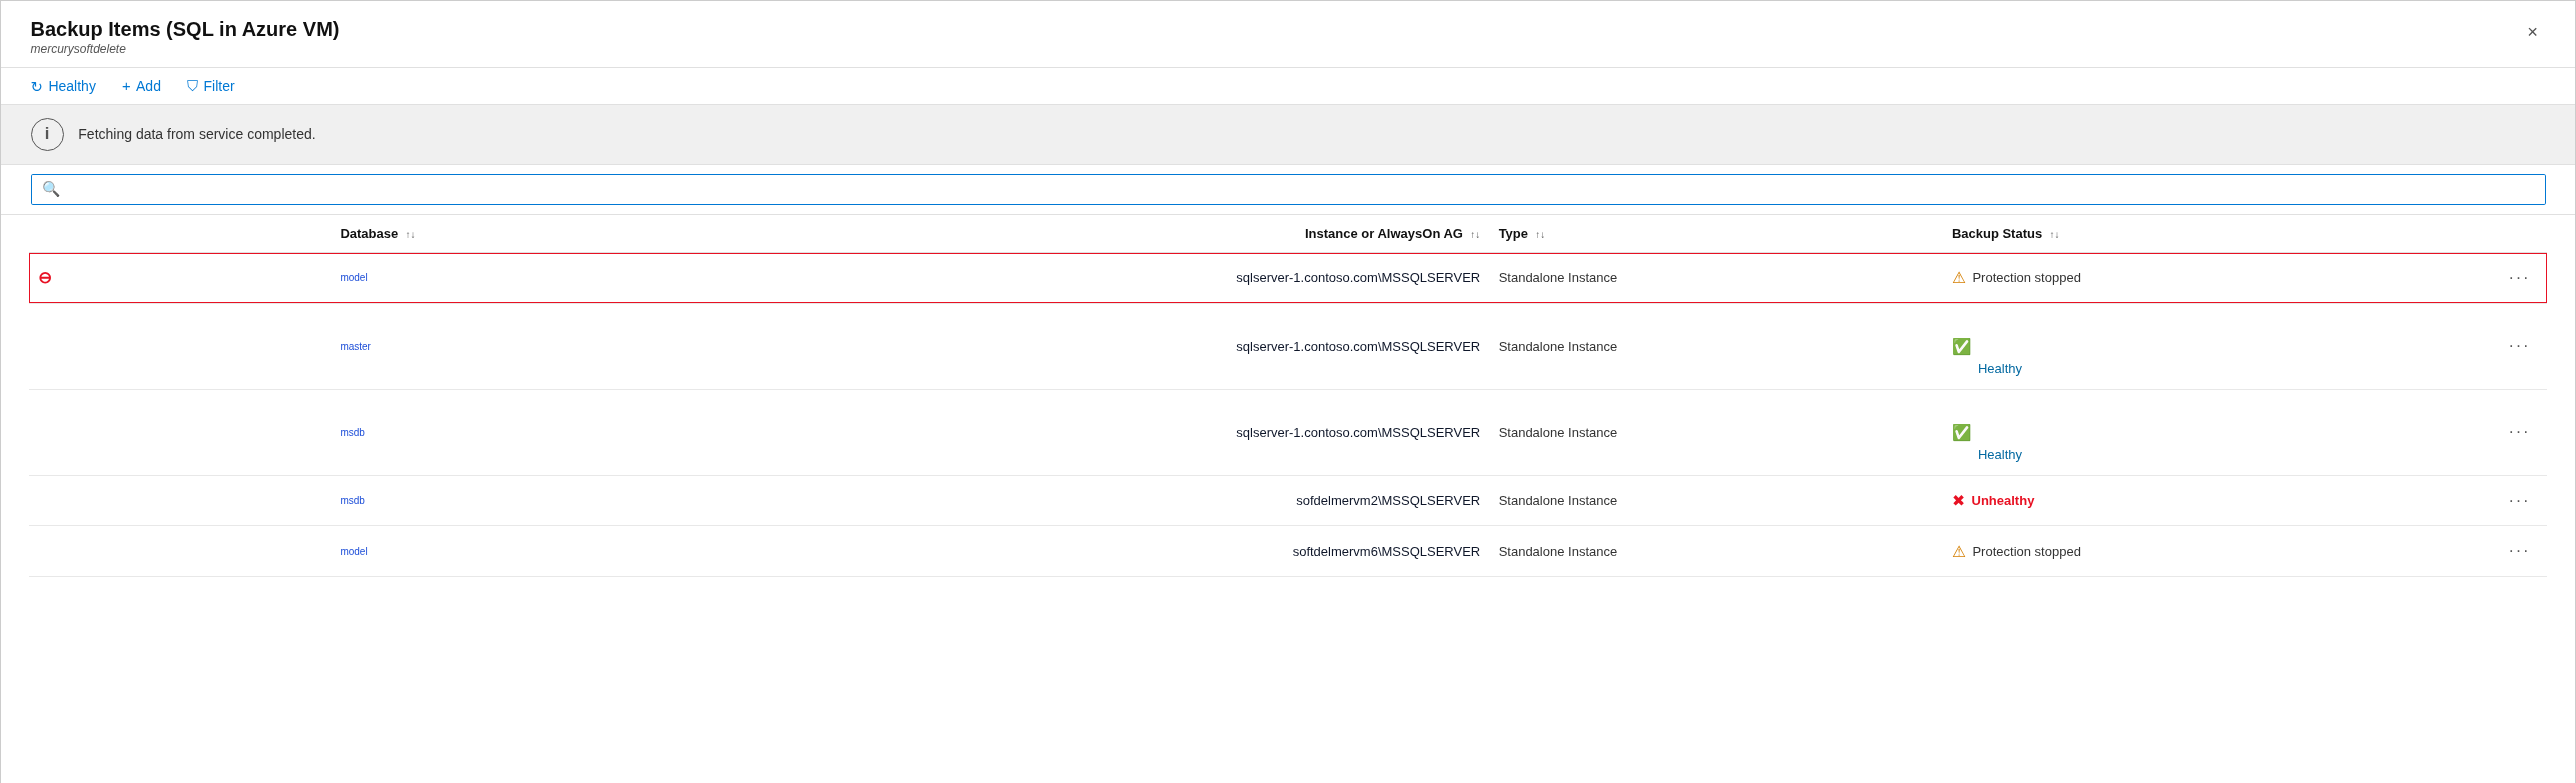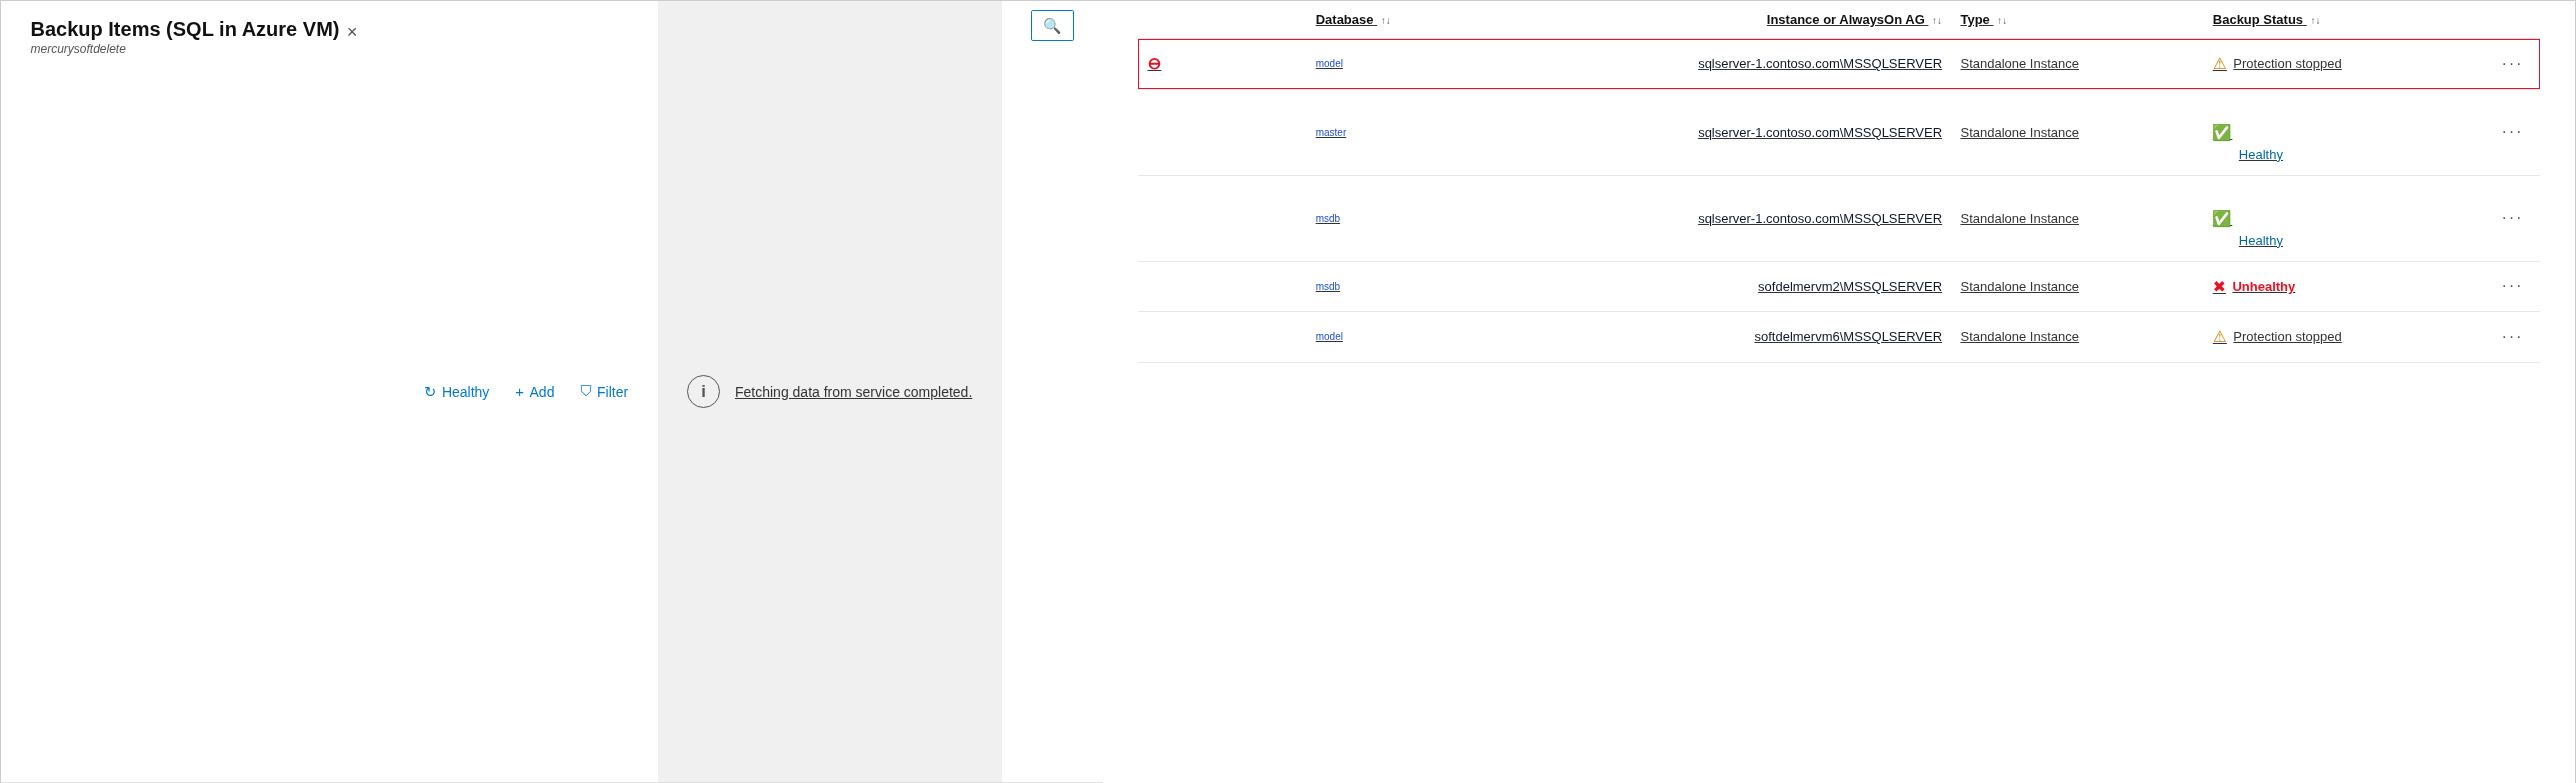--- a/index.html
+++ b/index.html
@@ -11,21 +11,21 @@
       width: 2576px;
       height: 784px;
       overflow: hidden;
     }
     .panel {
       width: 100%;
       height: 100%;
       background: #fff;
       border: 0.9px solid #ccc;
       display: flex;
-      flex-direction: row;
+      flex-direction: column;
     }
     .panel-header {
       padding: 16.6px 29.5px 11px 29.5px;
       border-bottom: 0.9px solid #e0e0e0;
       display: flex;
       justify-content: space-between;
       align-items: flex-start;
     }
     .panel-title {
       font-size: 20px;
@@ -84,21 +84,20 @@
       align-items: center;
       justify-content: center;
       font-weight: 700;
       font-size: 16.6px;
       color: #555;
       flex-shrink: 0;
     }
     .info-text {
       font-size: 14px;
       color: #333;
-      text-decoration: underline;
     }
     .search-bar {
       padding: 9.2px 29.5px;
       border-bottom: 0.9px solid #e0e0e0;
     }
     .search-input-wrap {
       display: flex;
       align-items: center;
       border: 1.8px solid #0078d4;
       border-radius: 1.8px;
@@ -114,22 +113,21 @@
       border: none;
       outline: none;
       font-size: 14px;
       width: 100%;
       color: #999;
       font-family: 'Segoe UI', Arial, sans-serif;
     }
     .table-container {
       flex: 1;
       overflow: auto;
-      padding: 0 35px;
-      text-decoration: underline;
+      padding: 0 28px;
     }
     table {
       width: 100%;
       border-collapse: collapse;
     }
     thead tr th {
       text-align: left;
       padding: 11px 9.2px;
       font-weight: 600;
       font-size: 13px;

